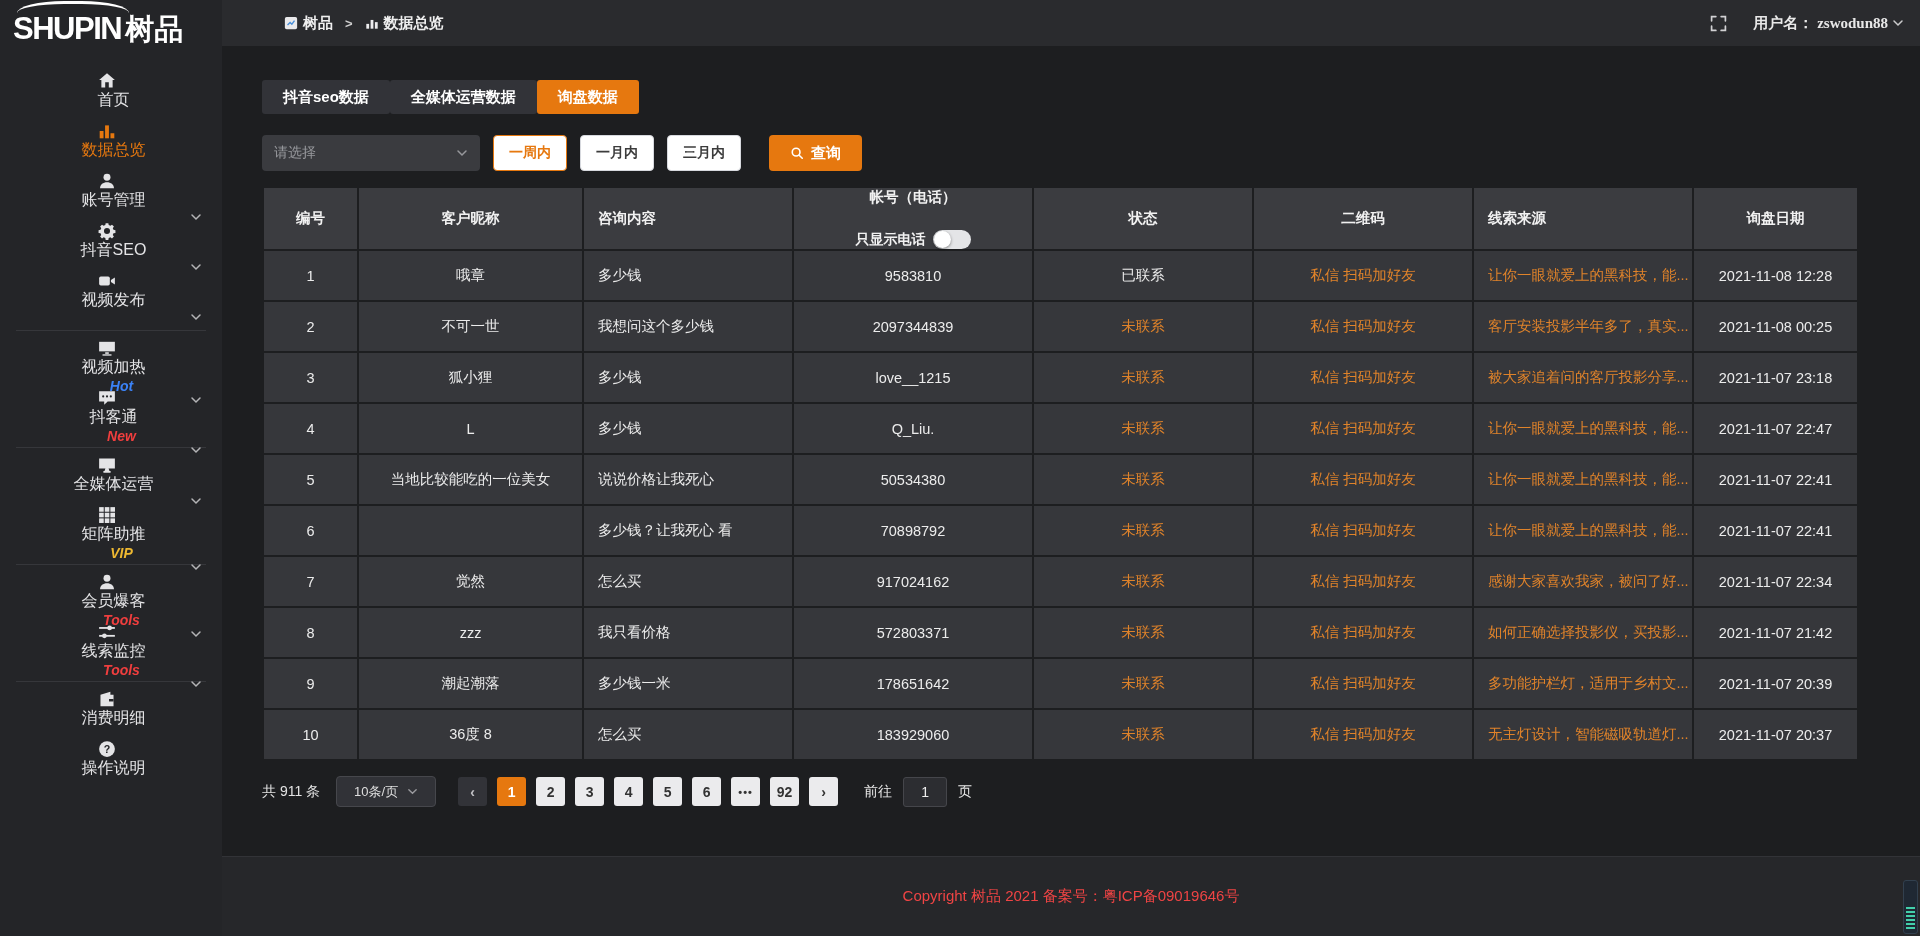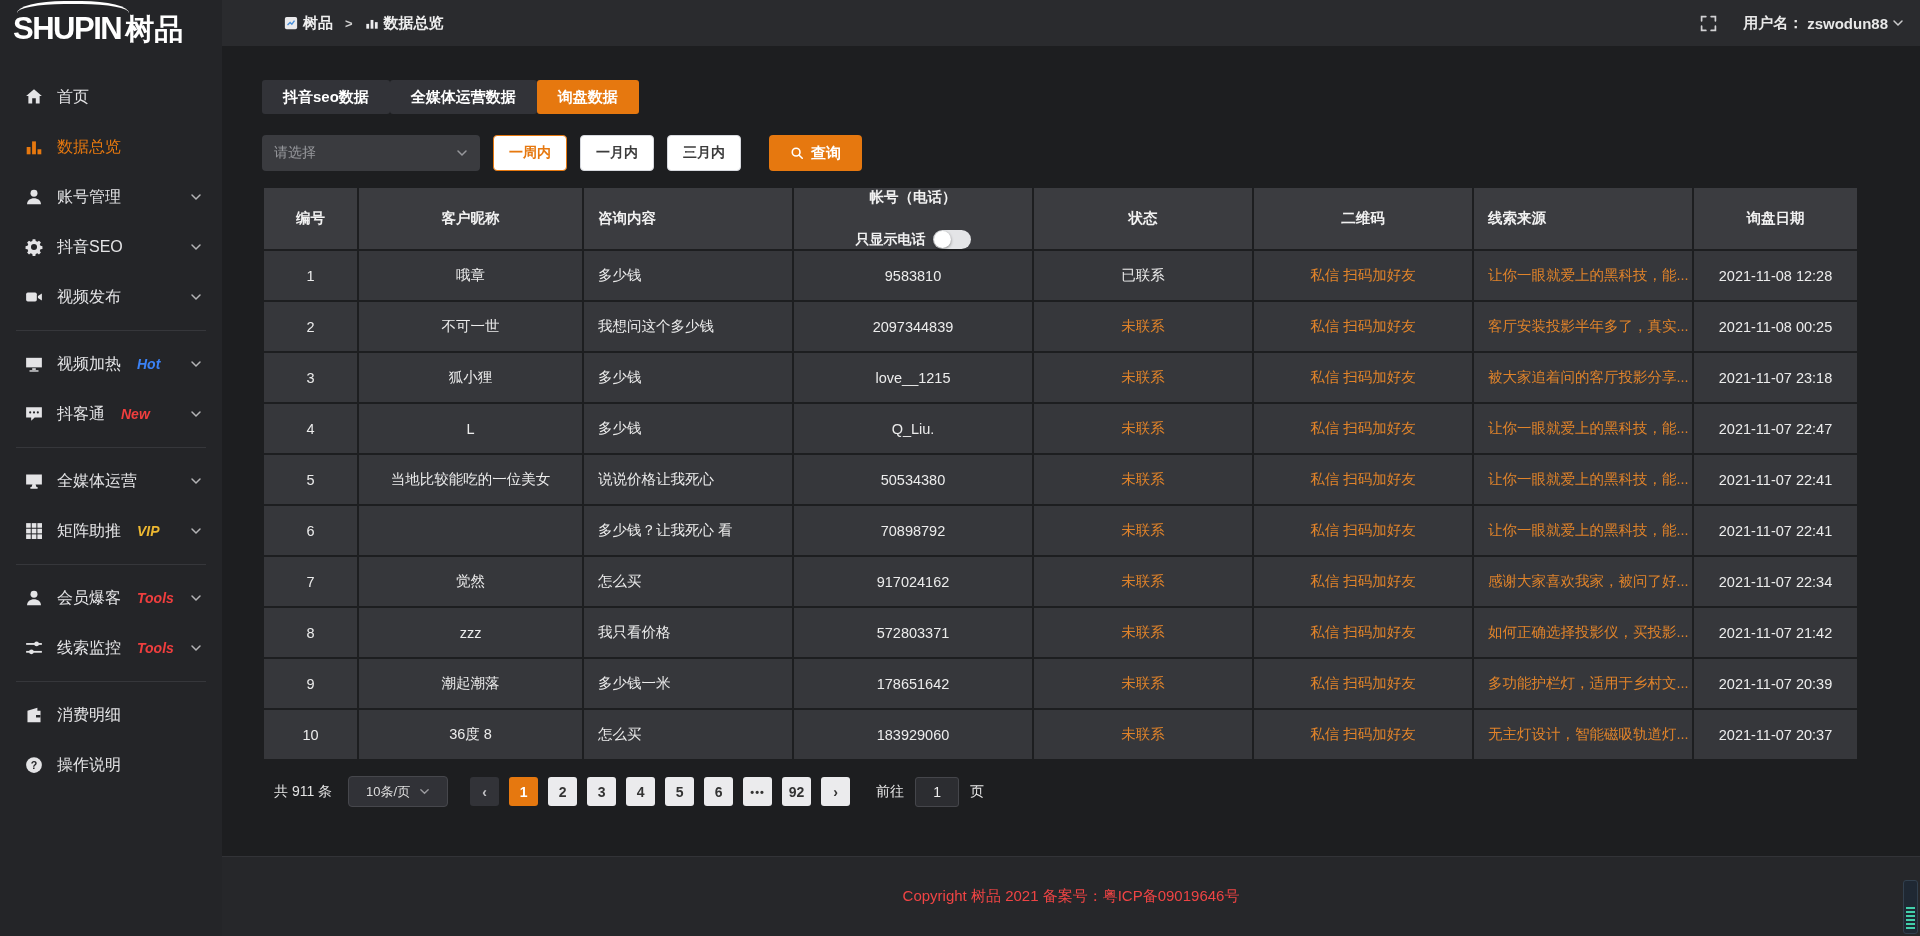--- a/index.html
+++ b/index.html
@@ -13,41 +13,41 @@
   
   .sidebar { width:222px; flex-shrink:0; background:#242528; height:936px; }
   .logo { height:60px; display:flex; align-items:center; padding-left:13px; cursor:pointer; }
   .logo-inner { position:relative; display:flex; align-items:baseline; }
   .logo-arc { position:absolute; top:-9px; left:4px; width:112px; height:12px;
     border-top:3.5px solid #fff; border-radius:55%/130% 130% 0 0; }
   .logo-en { font-size:31px; font-weight:800; letter-spacing:-1.5px; color:#fff; }
   .logo-cn { font-size:29px; font-weight:800; color:#fff; margin-left:4px; }
   .menu { padding-top:12px; }
   .menu-item { display:flex; align-items:center; height:50px; padding:0 20px 0 25px;
-    font-size:16px; color:#e4e4e6; cursor:pointer; }
+    font-size:16px; color:#e4e4e6; cursor:pointer;flex-direction:column; }
   .menu-item.active { color:#e6780f; }
   .mi-icon { width:18px; height:18px; margin-right:14px; flex-shrink:0; display:flex; align-items:center; }
   .mi-icon svg { width:18px; height:18px; }
   .mi-badge { font-style:italic; font-weight:bold; font-size:14px; margin-left:16px; }
   .mi-chevron { margin-left:auto; opacity:.75; display:flex; }
   .mi-chevron svg { width:12px; height:12px; }
   .menu-divider { height:1px; background:#36373b; margin:8px 16px; }
 
   
   .main { flex:1; display:flex; flex-direction:column; height:936px; }
 
   .topbar { height:46px; background:#2a2b2e; display:flex; align-items:center;
     padding:0 16px 0 62px; flex-shrink:0; }
   .breadcrumb { display:flex; align-items:center; gap:10px; font-size:15px; font-weight:600; color:#efefef; }
   .bc-item { display:flex; align-items:center; gap:5px; cursor:pointer; }
   .bc-icon { display:flex; } .bc-icon svg { width:14px; height:14px; }
   .bc-sep { color:#cfcfcf; font-size:13px; margin:0 2px; }
   .topbar-right { margin-left:auto; display:flex; align-items:center; gap:26px; }
   .fs-icon { display:flex; cursor:pointer; } .fs-icon svg { width:17px; height:17px; }
-  .user { display:flex; align-items:center; gap:4px; font-size:15px; font-weight:600; cursor:pointer; }
+  .user { display:flex; align-items:center; gap:4px; font-size:15px; font-weight:600; cursor:pointer;font-family:Liberation Serif, serif; }
   .uchev { display:flex; opacity:.85; } .uchev svg { width:12px; height:12px; }
 
   
   .content { flex:1; padding:34px 0 0 40px; overflow:hidden; }
 
   .tabs { display:flex; margin-bottom:21px; }
   .tab-btn { height:34px; padding:0 21px; background:#323338; border:none; border-radius:3px;
     color:#fff; font-size:15px; font-weight:600; cursor:pointer;
     font-family:inherit; }
   .tab-btn.active { background:#e6780f; }
@@ -76,21 +76,21 @@
   .data-table td.orange { color:#e0832a;margin-left:44px; }
   .data-table td.link { cursor:pointer; }
   .th-line2 { margin-top:23px; font-size:14px; display:flex; align-items:center; justify-content:center; }
   .toggle { width:38px; height:19px; border-radius:10px; background:#e4e5e7; position:relative;
     margin-left:7px; cursor:pointer; flex-shrink:0; }
   .toggle-knob { position:absolute; left:1px; top:1px; width:17px; height:17px; border-radius:50%;
     background:#fff; box-shadow:0 1px 3px rgba(0,0,0,.45); }
 
   
   .pagination { display:flex; align-items:center; margin-top:15px; font-size:14px; }
-  .total { margin-right:16px; color:#e3e3e3;margin-left:12px; }
+  .total { margin-right:16px; color:#e3e3e3; }
   .psize { width:100px; height:31px; background:#313237; border:1px solid #46474c; border-radius:4px;
     display:flex; align-items:center; justify-content:center; gap:9px; font-size:13px;
     color:#dedede; cursor:pointer; margin-right:22px; }
   .psize .icn { display:flex; color:#9a9a9e; } .psize svg { width:11px; height:11px; }
   .pages { display:flex; align-items:center; }
   .page-btn { min-width:29px; height:29px; padding:0 6px; border-radius:3px; background:#ebebed;
     color:#333; display:flex; align-items:center; justify-content:center; margin-right:10px;
     font-size:14px; font-weight:600; cursor:pointer; }
   .page-btn.prev { background:#323338; color:#c2c2c6; }
   .page-btn.active { background:#e6780f; color:#fff; }

